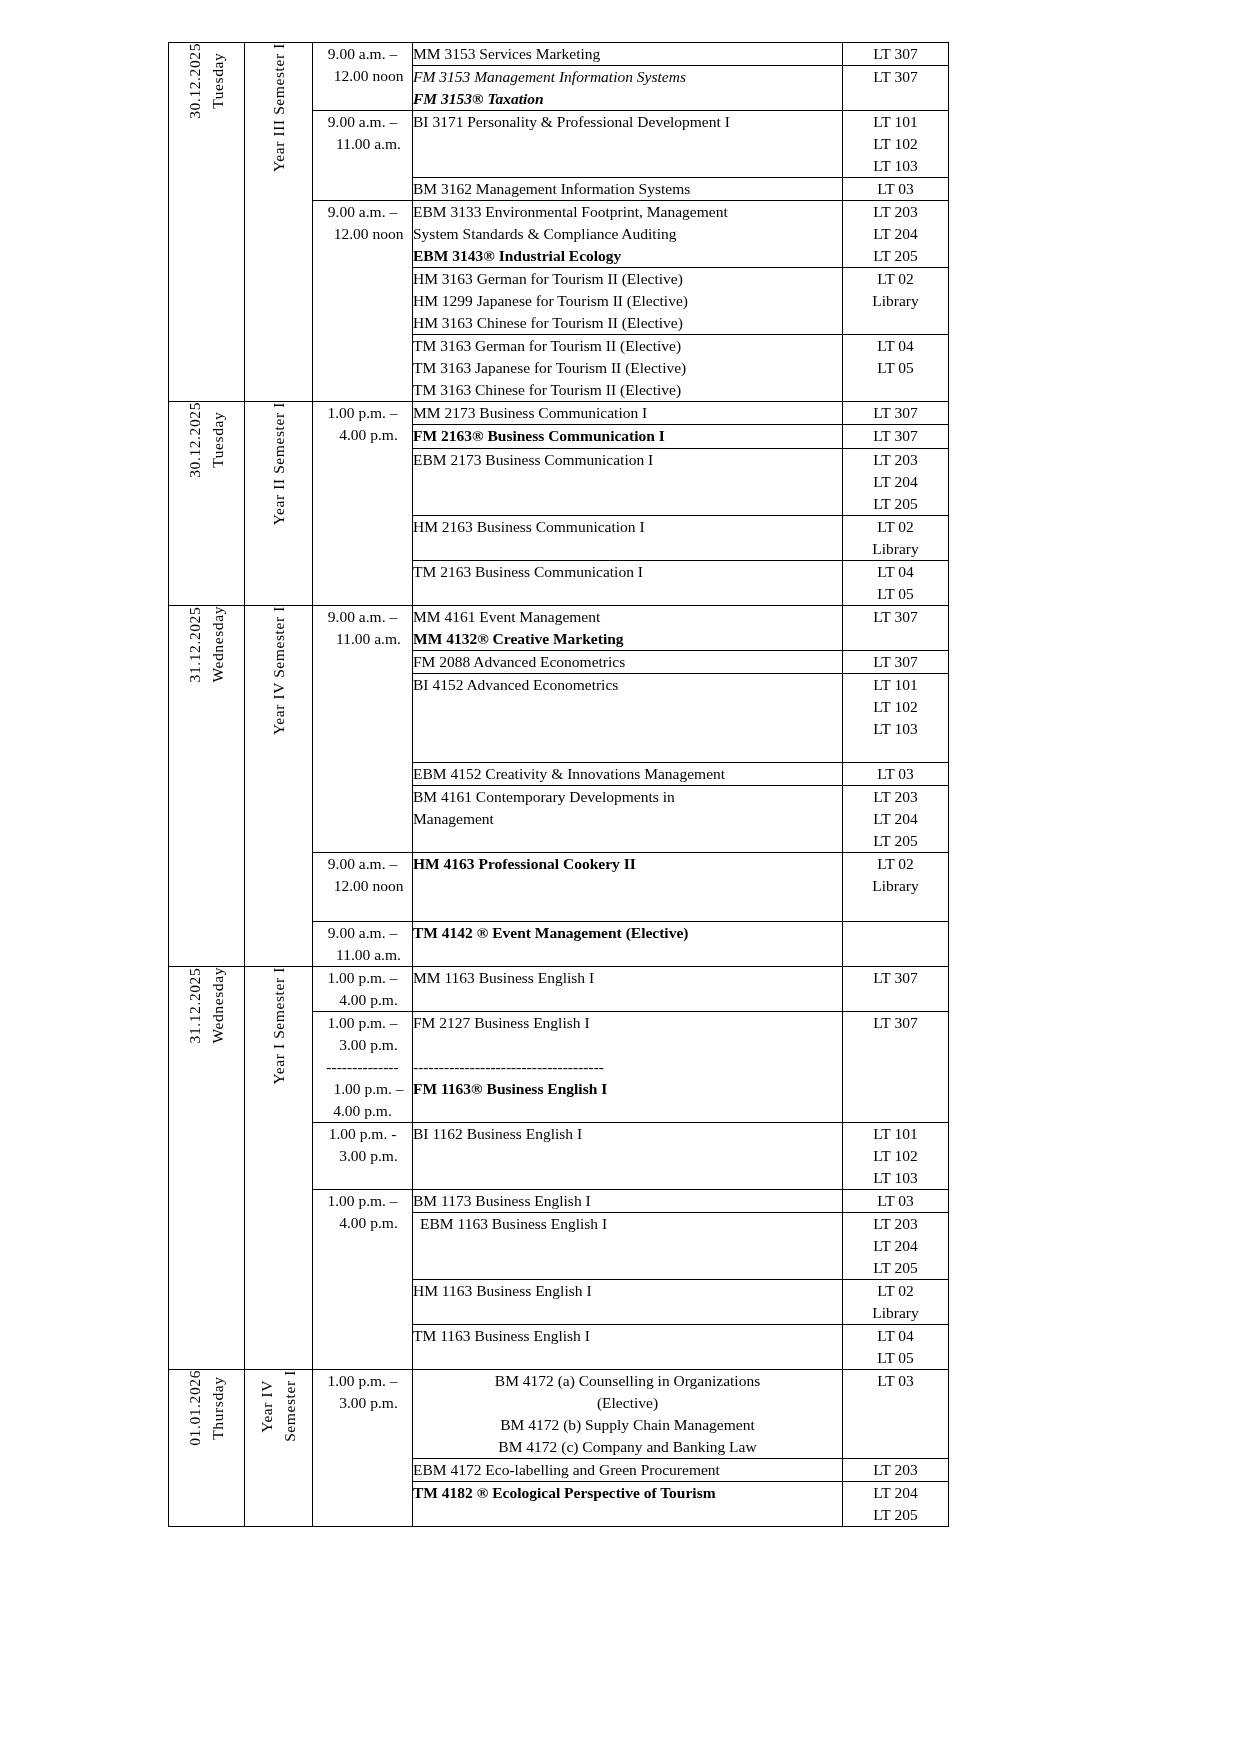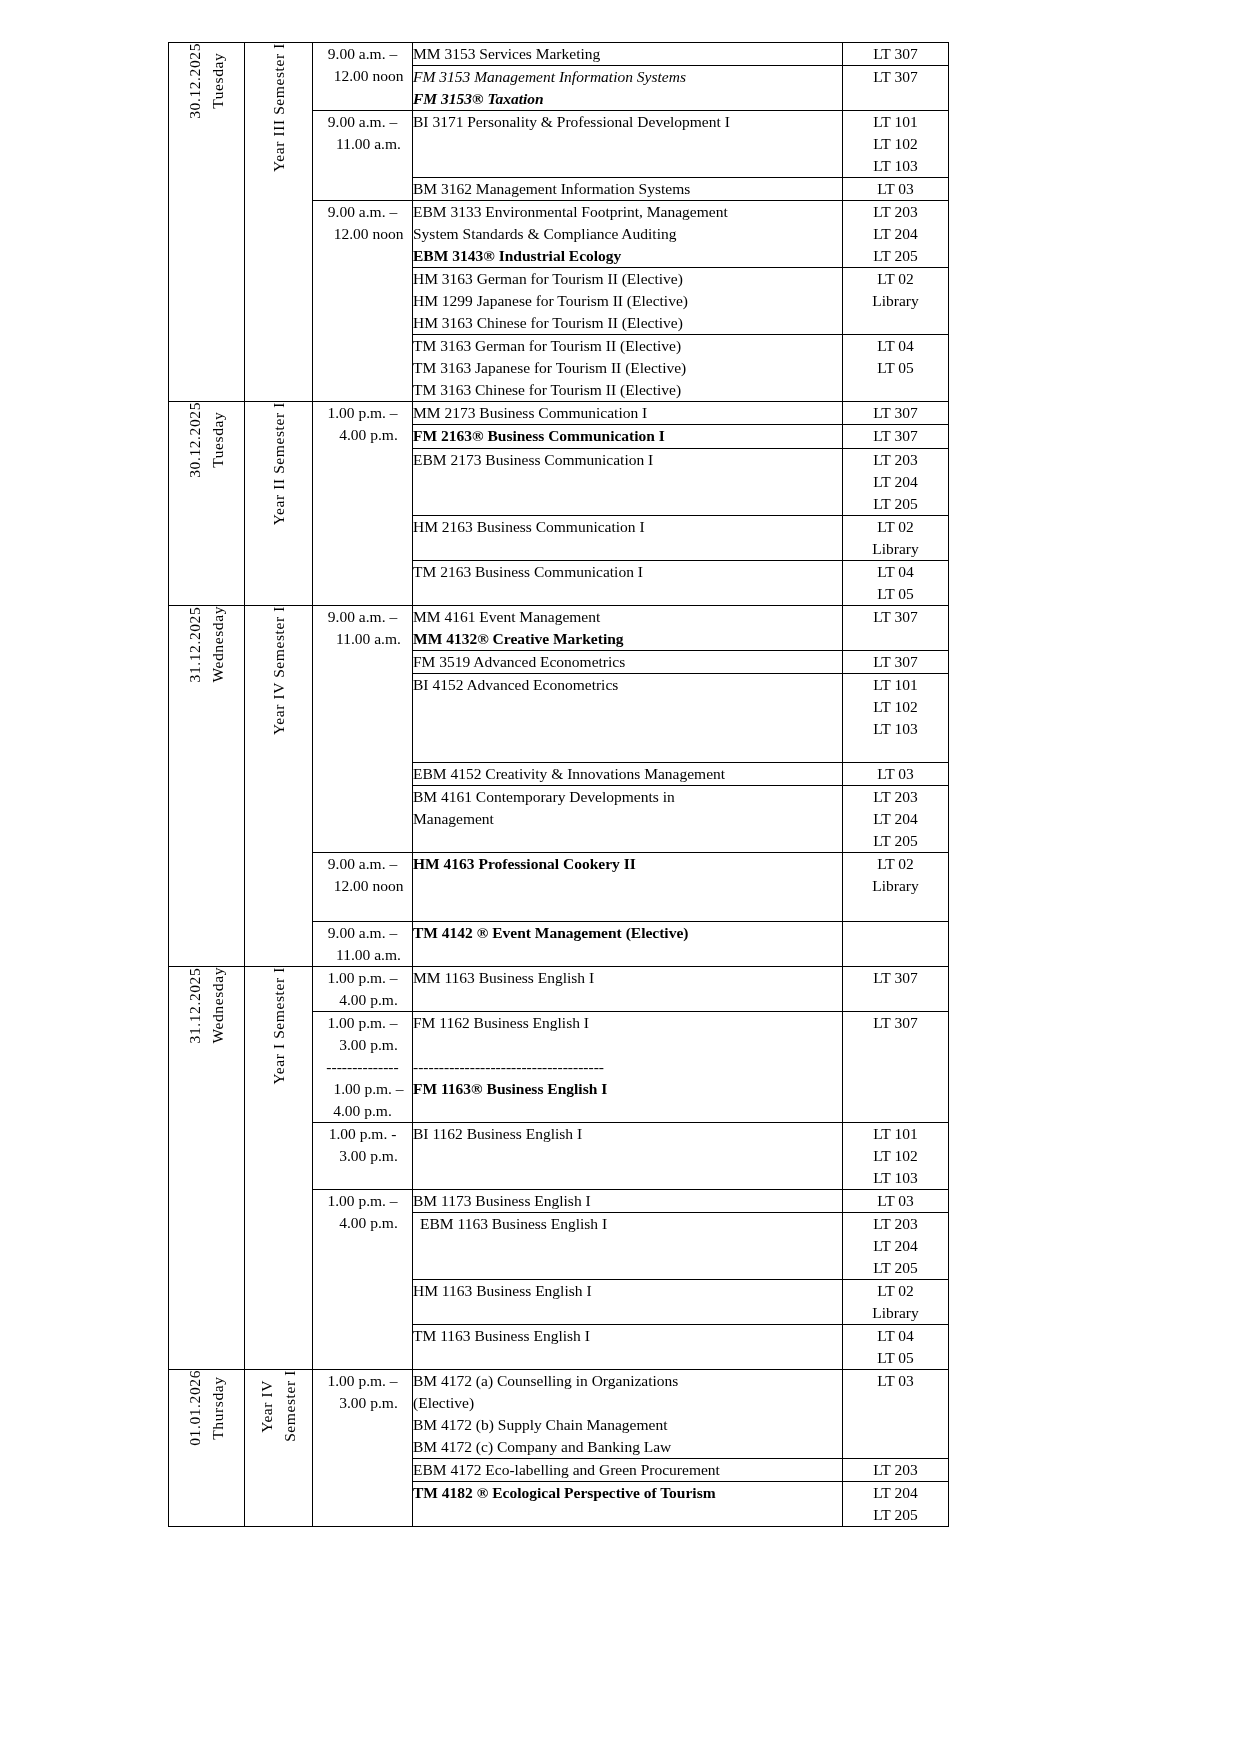--- a/index.html
+++ b/index.html
@@ -231,21 +231,21 @@
           <td class="papercell" style="height: 44px;">
             <div>MM 4161 Event Management</div>
             <div class="b">MM 4132® Creative Marketing</div>
           </td>
           <td class="venuecell">
             <div>LT 307</div>
           </td>
         </tr>
         <tr>
           <td class="papercell" style="height: 22px;">
-            <div>FM 3519 Advanced Econometrics</div>
+            <div>FM 2088 Advanced Econometrics</div>
           </td>
           <td class="venuecell">
             <div>LT 307</div>
           </td>
         </tr>
         <tr>
           <td class="papercell" style="height: 88px;">
             <div>BI 4152 Advanced Econometrics</div>
           </td>
           <td class="venuecell">
@@ -313,21 +313,21 @@
         </tr>
         <tr>
           <td class="timecell">
             <span class="tline">1.00 p.m. –</span>
             <span class="tline ind">3.00 p.m.</span>
             <span class="tline">--------------</span>
             <span class="tline ind">1.00 p.m. –</span>
             <span class="tline">4.00 p.m.</span>
           </td>
           <td class="papercell" style="height: 108px;">
-            <div>FM 1162 Business English I</div>
+            <div>FM 2127 Business English I</div>
             <div>&nbsp;</div>
             <div>-------------------------------------</div>
             <div class="b">FM 1163® Business English I</div>
           </td>
           <td class="venuecell">
             <div>LT 307</div>
           </td>
         </tr>
         <tr>
           <td class="timecell">
@@ -385,21 +385,21 @@
         </tr>
         <tr>
           <td class="vcell" rowspan="3"><span class="vrot">01.01.2026
 Thursday</span></td>
           <td class="vcell" rowspan="3"><span class="vrot">Year IV
 Semester I</span></td>
           <td class="timecell" rowspan="3">
             <span class="tline">1.00 p.m. –</span>
             <span class="tline ind">3.00 p.m.</span>
           </td>
-          <td class="papercell" style="height: 86px;">
+          <td class="papercell" style="height: 86px; text-align: center;">
             <div>BM 4172 (a) Counselling in Organizations</div>
             <div>(Elective)</div>
             <div>BM 4172 (b) Supply Chain Management</div>
             <div>BM 4172 (c) Company and Banking Law</div>
           </td>
           <td class="venuecell">
             <div>LT 03</div>
           </td>
         </tr>
         <tr>

